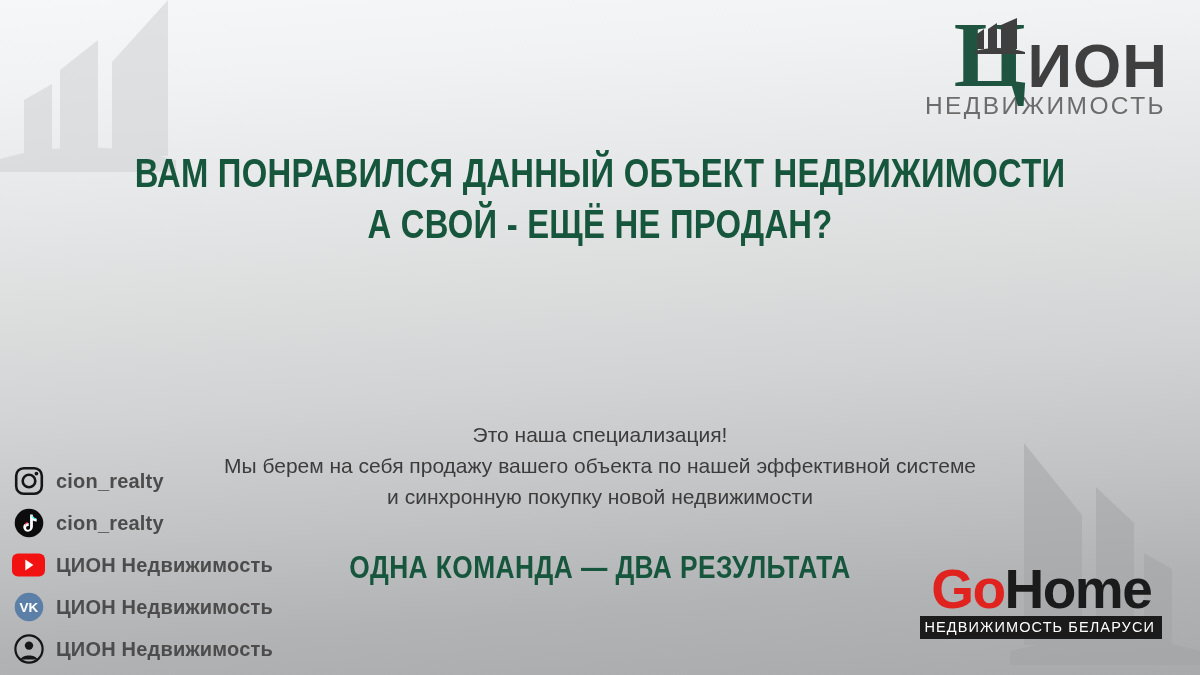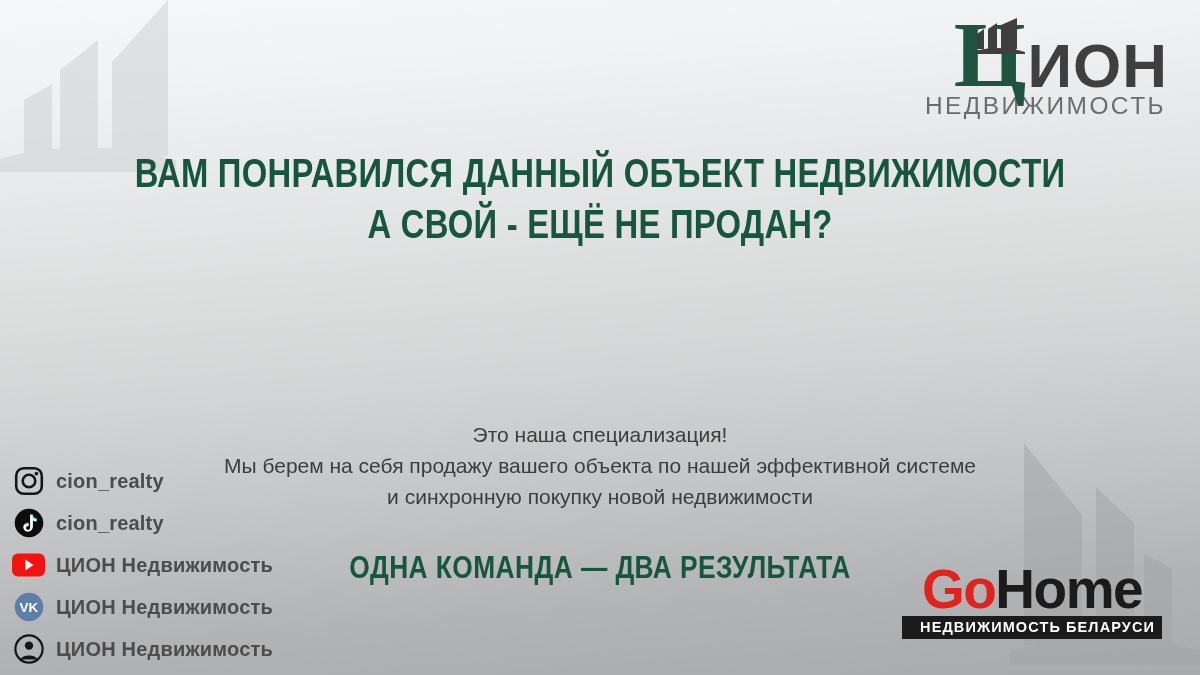--- a/index.html
+++ b/index.html
@@ -188,24 +188,24 @@
     font-size:55px;
     line-height:.95;
     letter-spacing:-1.5px;
   }
   .gohome-go { color:#e0231f; }
   .gohome-home { color:#1b1b1b; }
   .gohome-bar {
     background:#1b1b1b;
     color:#ffffff;
     font-family:"Liberation Sans", sans-serif;
-    font-weight:bold;
+    font-weight:normal;
     font-size:14.5px;
     letter-spacing:1.1px;
-    padding:3px 7px 4px 18px;
+    padding:3px 7px 4px 4px;
     margin-top:1px;
     display:block;
     white-space:nowrap;
   }
 </style>
 </head>
 <body>
 
 <div id="poster">
 

